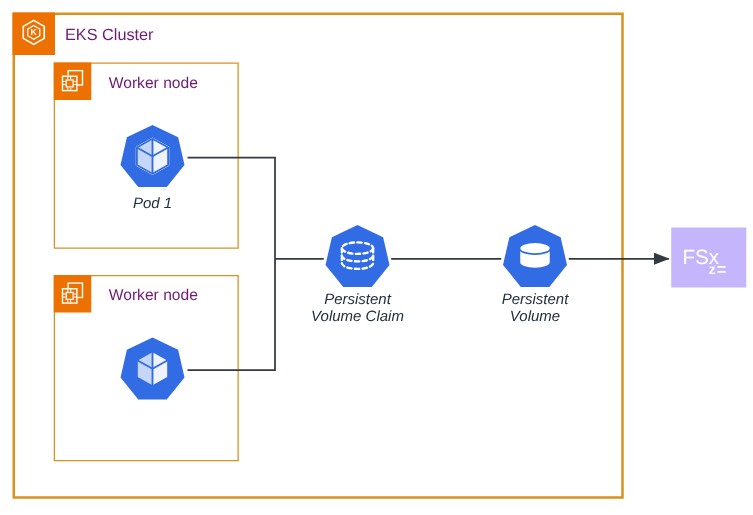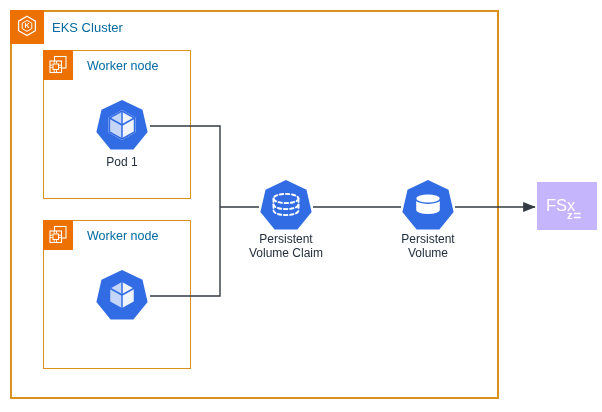--- a/index.html
+++ b/index.html
@@ -56,21 +56,21 @@
     left: 43px; top: 50px;
     width: 30px; height: 30px;
   }
   #worker-node-icon-2 {
     left: 43px; top: 220px;
     width: 30px; height: 30px;
   }
   .group-title {
     position: absolute;
     font-size: 12.5px;
-    color: #0369a1;
+    color: #701a75;
     white-space: nowrap;
     line-height: 1;
   }
   #eks-cluster-title { left: 52px; top: 21px; font-size: 13px; }
   #worker-node-title-1 { left: 87px; top: 60px; }
   #worker-node-title-2 { left: 87px; top: 230px; }
 
   
   .k8s-node {
     position: absolute;
@@ -83,20 +83,21 @@
   #pvc-node    { left: 258px; top: 178px; }
   #pv-node     { left: 400px; top: 178px; }
 
   .node-label {
     position: absolute;
     font-size: 12px;
     color: #232F3E;
     text-align: center;
     line-height: 14px;
     white-space: pre-line;
+    font-style: italic;
   }
   #pod-1-label { left: 72px; top: 155px; width: 100px; }
   #pod-2-label { left: 72px; top: 325px; width: 100px; }
   #pvc-label   { left: 226px; top: 232px; width: 120px; }
   #pv-label    { left: 366px; top: 232px; width: 124px; }
 
   
   #fsx-node {
     position: absolute;
     left: 537px; top: 182px;

